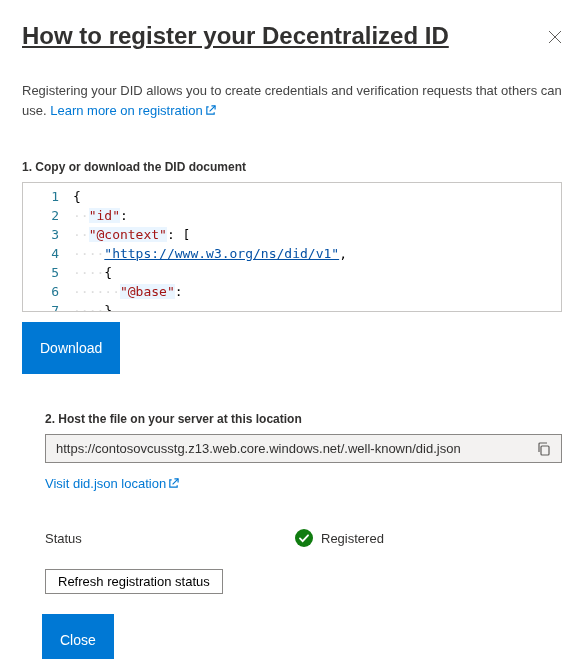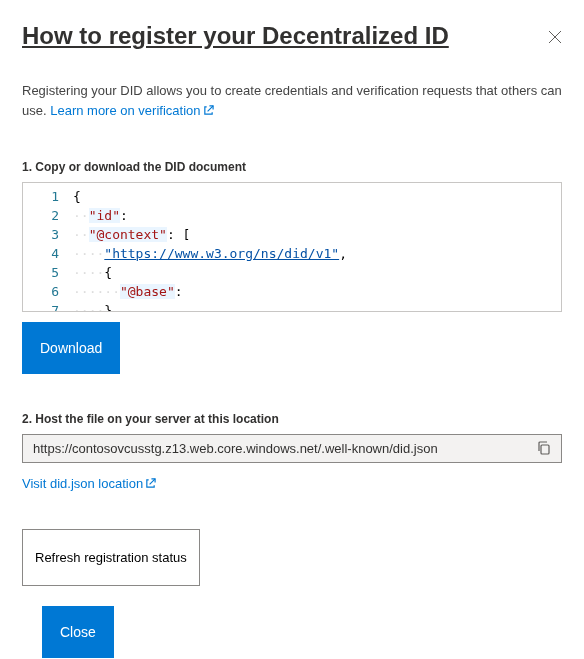--- a/index.html
+++ b/index.html
@@ -91,28 +91,29 @@
   .pun { color: #000; }
   .btn-primary {
     background: #0078d4;
     color: #fff;
     border: none;
     padding: 18px 18px;
     font-size: 14px;
     cursor: pointer;
     font-family: inherit;
   }
-  .section-gap { margin-top: 38px; }
+  .section-gap { margin-top: 38px; margin-left: 23px; }
   .location-box {
     border: 1px solid #8a8886;
     background: #f3f2f1;
     padding: 6px 10px;
     font-size: 13px;
     display: flex;
     justify-content: space-between;
+    align-items: center;
     margin-bottom: 12px;
   }
   .copy-icon {
     width: 14px;
     height: 14px;
     stroke: #605e5c;
     fill: none;
     stroke-width: 1.2;
     cursor: pointer;
   }
@@ -134,21 +135,21 @@
     height: 18px;
     fill: #107c10;
     margin-right: 8px;
   }
   .status-text {
     font-size: 13px;
   }
   .btn-secondary {
     background: #fff;
     border: 1px solid #8a8886;
-    padding: 20px 12px;
+    padding: 4px 12px;
     font-size: 13px;
     cursor: pointer;
     font-family: inherit;
   }
   .close-row {
     margin-top: 20px;
     padding-left: 20px;
   }
   .highlight { background: rgba(173,214,255,0.25); }
 </style>
@@ -159,21 +160,21 @@
 
 <div class="header-row">
   <h1>How to register your Decentralized ID</h1>
   <svg class="close-x" viewBox="0 0 14 14">
     <line x1="1" y1="1" x2="13" y2="13"></line>
       <line x1="13" y1="1" x2="1" y2="13"></line>
   </svg>
 </div>
 
 <p class="intro">
-  <span>Registering your DID allows you to create credentials and verification requests that others can use. </span><a class="link" href="#"><span>Learn more on verification</span><svg class="ext-icon" viewBox="0 0 12 12">
+  <span>Registering your DID allows you to create credentials and verification requests that others can use. </span><a class="link" href="#"><span>Learn more on registration</span><svg class="ext-icon" viewBox="0 0 12 12">
         <path d="M4 2H2v8h8V8"></path>
         <path d="M7 1h4v4"></path>
         <path d="M11 1L5 7"></path>
       </svg></a>
 </p>
 
 
 <h2 class="step">1. Copy or download the DID document</h2>
 <div class="code-box" id="code-box">
     <div class="code-line">
@@ -219,20 +220,28 @@
   </div>
   <a class="link" href="#"><span>Visit did.json location</span><svg class="ext-icon" viewBox="0 0 12 12">
         <path d="M4 2H2v8h8V8"></path>
         <path d="M7 1h4v4"></path>
         <path d="M11 1L5 7"></path>
       </svg></a>
 </div>
 
 
 <div class="section-gap">
+  <div class="status-row">
+    <div class="status-label-col">Status</div>
+    <svg class="check-circle" viewBox="0 0 20 20">
+      <circle cx="10" cy="10" r="10"></circle>
+        <path d="M5.5 10.5l3 3 6-6.5" stroke="#fff" stroke-width="2" fill="none" stroke-linecap="round"></path>
+    </svg>
+    <span class="status-text">Registered</span>
+  </div>
   <button class="btn-secondary">Refresh registration status</button>
 </div>
 
 <div class="close-row">
   <button class="btn-primary">Close</button>
 </div>
 
 
 
 

